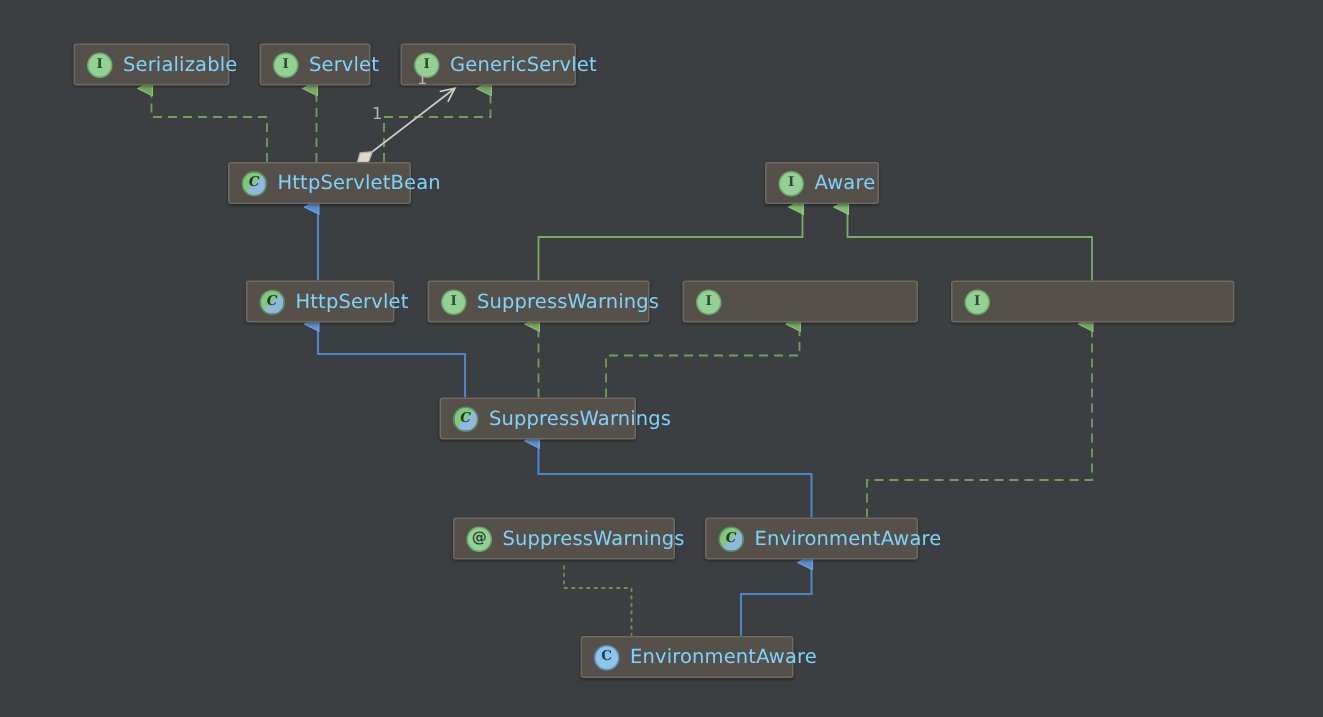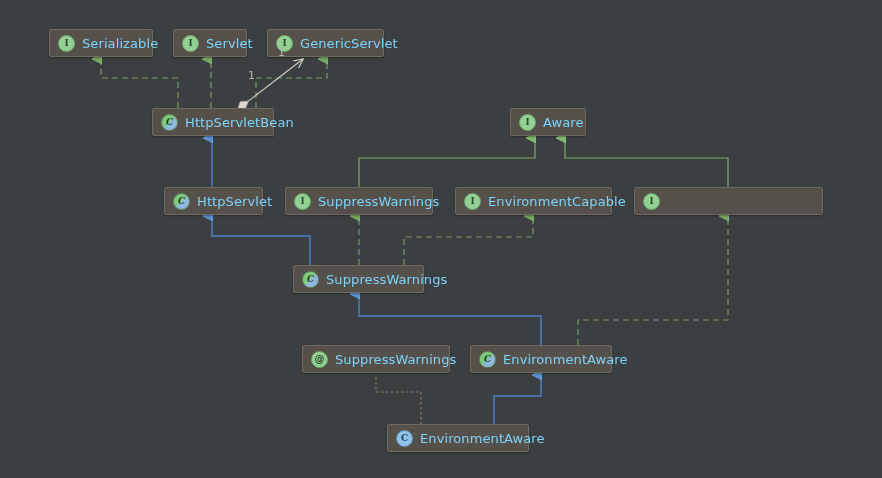--- a/index.html
+++ b/index.html
@@ -202,21 +202,20 @@
     <span class="node-label">HttpServlet</span>
   </div>
 
   <div class="node" style="left:285px; top:187px; width:148px;">
     <span class="node-icon icon-interface">I</span>
     <span class="node-label">SuppressWarnings</span>
   </div>
 
   <div class="node" style="left:455px; top:187px; width:157px;">
     <span class="node-icon icon-interface">I</span>
-    <span class="node-label">EnvironmentCapable</span>
   </div>
 
   <div class="node" style="left:634px; top:187px; width:189px;">
     <span class="node-icon icon-interface">I</span>
   </div>
 
   <div class="node" style="left:293px; top:265px; width:131px;">
     <span class="node-icon icon-abstract-class">C</span>
     <span class="node-label">SuppressWarnings</span>
   </div>

